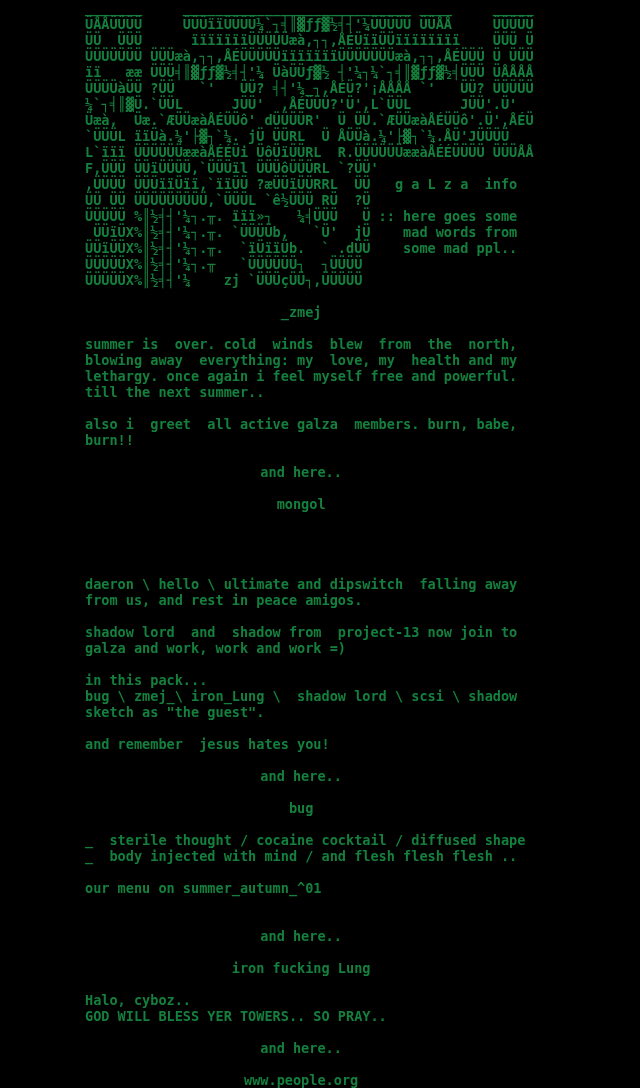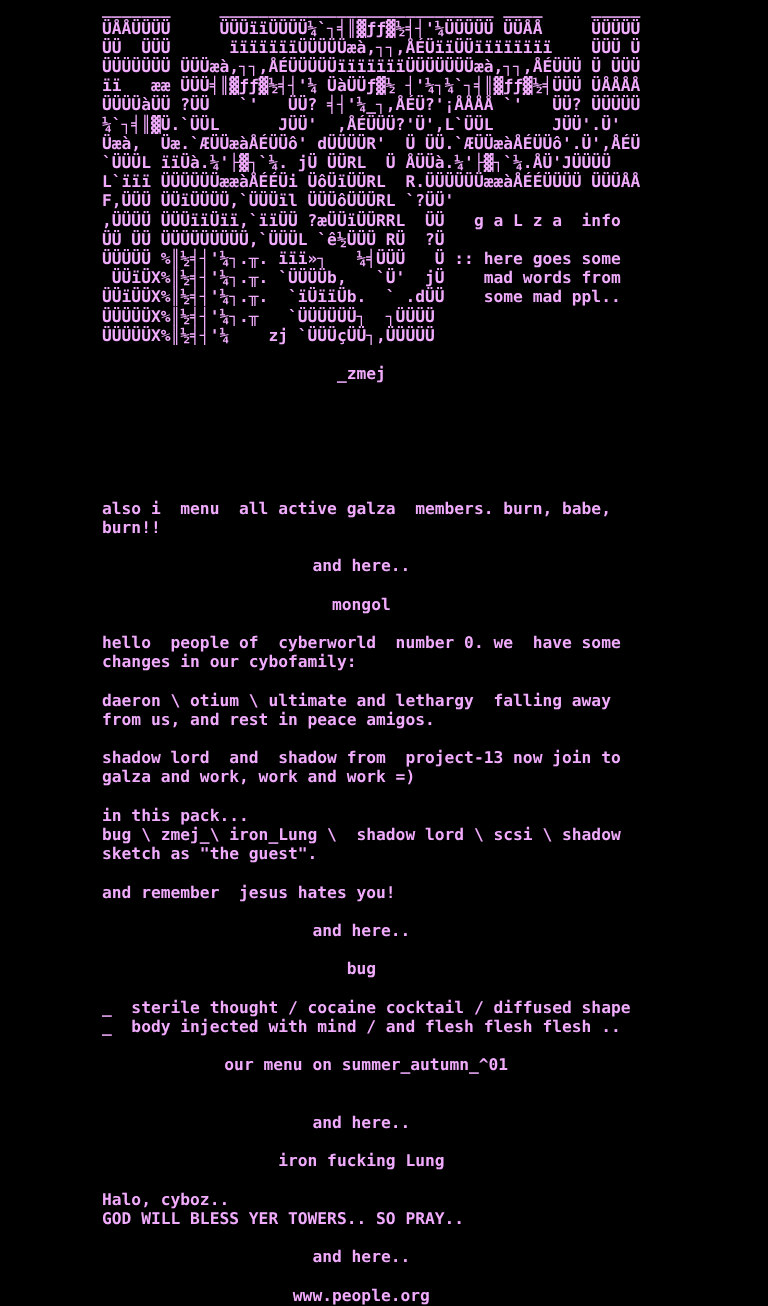--- a/index.html
+++ b/index.html
@@ -6,33 +6,33 @@
   .screen {
     position: relative;
     width: 640px;
     height: 1088px;
     background: #000;
     overflow: hidden;
     font-family: "DejaVu Sans Mono", monospace;
     font-weight: 700;
     font-size: 13.55px;
     line-height: 16px;
-    color: #f0abfc;
+    color: #15803d;
   }
   pre.blk {
     position: absolute;
     left: 85px;
     margin: 0;
     padding: 0;
     white-space: pre;
     font: inherit;
     color: inherit;
   }
   pre.blk.r  { width: 53ch; text-align: center; }
-  pre.blk.r54{ width: 54ch; text-align: center; }
+  pre.blk.r54{ width: 54ch; text-align: left; }
 </style>
 </head>
 <body>
 
 <div class="screen">
 
   <pre class="blk" style="top:0px">_______     ____________________________ ____     _____
 ÜÅÅÜÜÜÜ     ÜÜÜïïÜÜÜÜ¼`┐╡║▓ƒƒ▓½╡┤'¼ÜÜÜÜÜ ÜÜÅÅ     ÜÜÜÜÜ
 ÜÜ  ÜÜÜ      ïïïïïïïÜÜÜÜÜæà,┐┐,ÅÉÜïïÜÜïïïïïïïï    ÜÜÜ Ü
 ÜÜÜÜÜÜÜ ÜÜÜæà,┐┐,ÅÉÜÜÜÜÜïïïïïïïÜÜÜÜÜÜÜæà,┐┐,ÅÉÜÜÜ Ü ÜÜÜ
@@ -46,32 +46,34 @@
 ,ÜÜÜÜ ÜÜÜïïÜïï,`ïïÜÜ ?æÜÜïÜÜRRL  ÜÜ   g a L z a  info
 ÜÜ ÜÜ ÜÜÜÜÜÜÜÜÜ,`ÜÜÜL `ê½ÜÜÜ RÜ  ?Ü
 ÜÜÜÜÜ %║½╡┤'¼┐.╥. ïïï»┐   ¼╡ÜÜÜ   Ü :: here goes some
  ÜÜïÜX%║½╡┤'¼┐.╥. `ÜÜÜÜb,   `Ü'  jÜ    mad words from
 ÜÜïÜÜX%║½╡┤'¼┐.╥.  `ïÜïïÜb.  ` .dÜÜ    some mad ppl..
 ÜÜÜÜÜX%║½╡┤'¼┐.╥   `ÜÜÜÜÜÜ┐  ┐ÜÜÜÜ
 ÜÜÜÜÜX%║½╡┤'¼    zj `ÜÜÜçÜÜ┐,ÜÜÜÜÜ</pre>
 
   <pre class="blk r" style="top:304px">_zmej</pre>
 
+  <pre class="blk" style="top:336px">summer is  over. cold  winds  blew  from  the  north,
+blowing away  everything: my  love, my  health and my
+lethargy. once again i feel myself free and powerful.
+till the next summer..</pre>
 
-  <pre class="blk" style="top:416px">also i  menu  all active galza  members. burn, babe,
+  <pre class="blk" style="top:416px">also i  greet  all active galza  members. burn, babe,
 burn!!</pre>
 
   <pre class="blk r" style="top:464px">and here..</pre>
 
   <pre class="blk r" style="top:496px">mongol</pre>
 
-  <pre class="blk" style="top:528px">hello  people of  cyberworld  number 0. we  have some
-changes in our cybofamily:</pre>
 
-  <pre class="blk" style="top:576px">daeron \ otium \ ultimate and lethargy  falling away
+  <pre class="blk" style="top:576px">daeron \ hello \ ultimate and dipswitch  falling away
 from us, and rest in peace amigos.</pre>
 
   <pre class="blk" style="top:624px">shadow lord  and  shadow from  project-13 now join to
 galza and work, work and work =)</pre>
 
   <pre class="blk" style="top:736px">and remember  jesus hates you!</pre>
 
   <pre class="blk" style="top:672px">in this pack...
 bug \ zmej_\ iron_Lung \  shadow lord \ scsi \ shadow
 sketch as "the guest".</pre>

